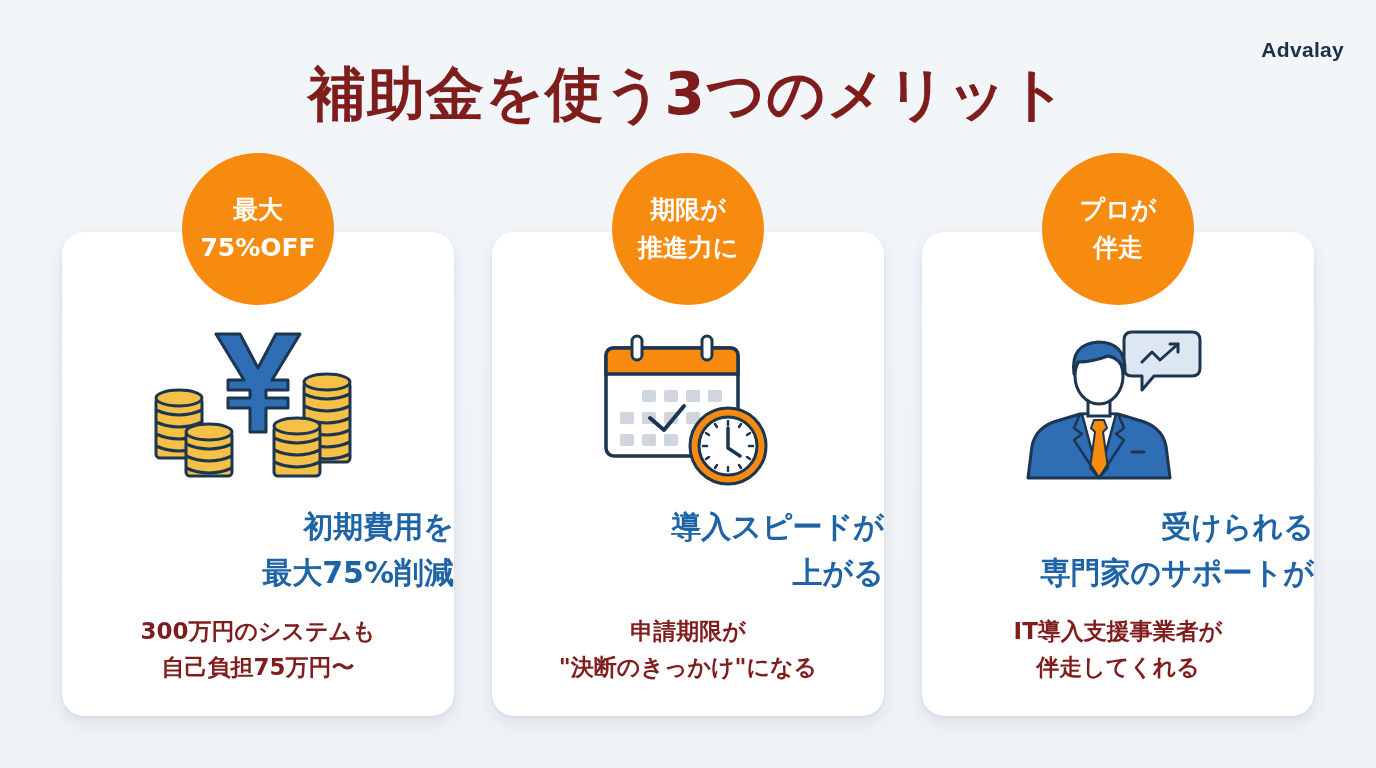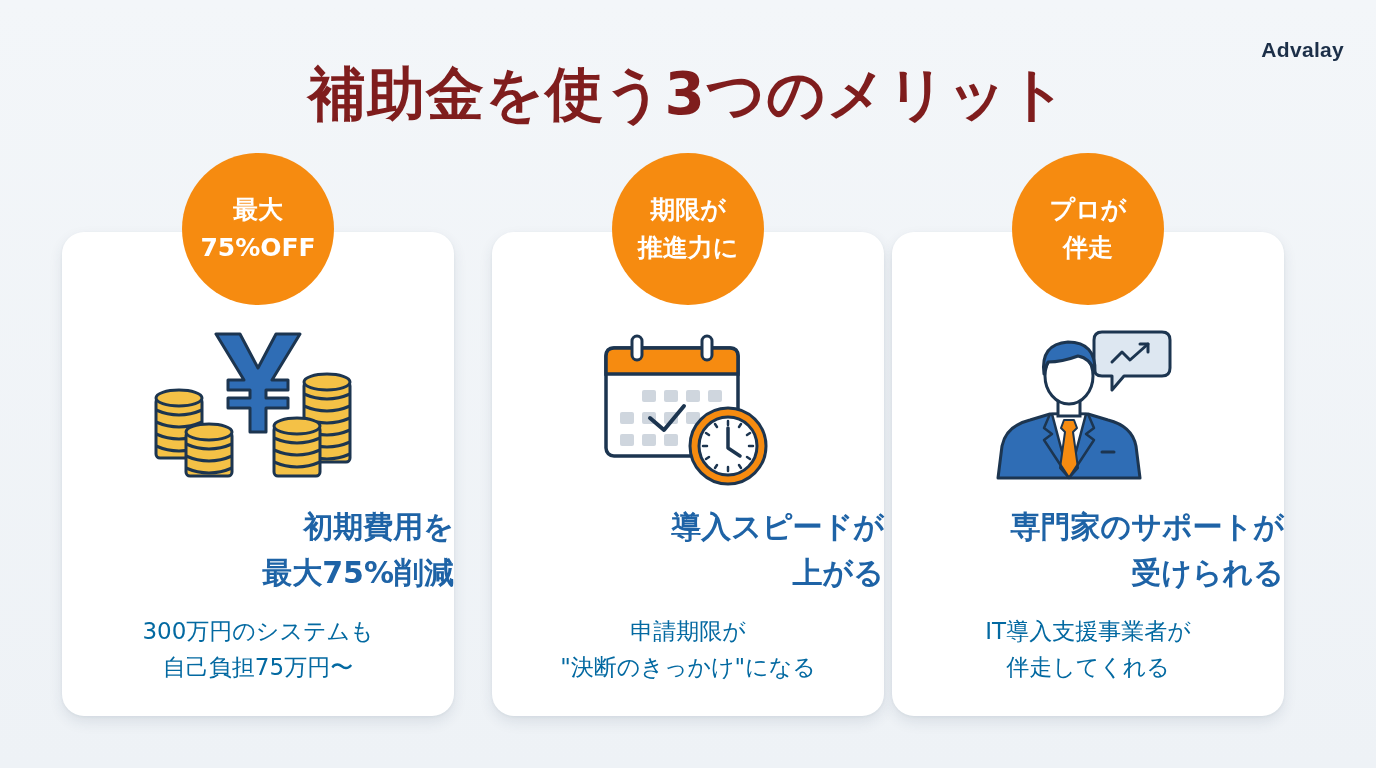--- a/index.html
+++ b/index.html
@@ -33,21 +33,21 @@
   .icon {
     position:absolute; left:50%; top:96px; transform:translateX(-50%);
     width:220px; height:160px;
   }
   .heading {
     position:absolute; top:272px; left:0; width:100%;
     text-align:right; color:#1e63a6; font-weight:700; font-size:30px; line-height:46px;
   }
   .body {
     position:absolute; top:381px; left:0; width:100%;
-    text-align:center; color:#0369a1; font-size:23px; line-height:36px;
+    text-align:center; color:#7f1d1d; font-size:23px; line-height:36px;font-weight:bold;
   }
   .line { display:block; }
 </style>
 </head>
 <body>
 
 <div class="brand">Advalay</div>
 <div class="title">補助金を使う3つのメリット</div>
 
 <div class="card" style="left:62px;">
@@ -136,21 +136,21 @@
   <div class="heading">
     <span class="line">導入スピードが</span>
     <span class="line">上がる</span>
   </div>
   <div class="body">
     <span class="line">申請期限が</span>
     <span class="line">"決断のきっかけ"になる</span>
   </div>
 </div>
 
-<div class="card" style="left:892px;">
+<div class="card" style="left:922px;">
   <div class="badge">
     <span class="line">プロが</span>
     <span class="line">伴走</span>
   </div>
   <svg class="icon" viewBox="0 0 220 160">
 
     <path d="M124 4 L184 4 Q192 4 192 12 L192 40 Q192 48 184 48 L146 48 L134 62 L134 48 L124 48 Q116 48 116 40 L116 12 Q116 4 124 4 Z" fill="#dde7f1" stroke="#1c3550" stroke-width="3" stroke-linejoin="round"></path>
     <path d="M134 34 L144 24 L152 32 L170 16" fill="none" stroke="#1c3550" stroke-width="3" stroke-linecap="round" stroke-linejoin="round"></path>
     <path d="M162 16 L170 16 L170 24" fill="none" stroke="#1c3550" stroke-width="3" stroke-linecap="round" stroke-linejoin="round"></path>
 
@@ -164,20 +164,20 @@
     <path d="M110 86 L116 100 L108 106 L116 112 L91 150" fill="none" stroke="#1c3550" stroke-width="2.5" stroke-linejoin="round"></path>
     <line x1="124" y1="124" x2="136" y2="124" stroke="#1c3550" stroke-width="3" stroke-linecap="round"></line>
 
     <rect x="80" y="70" width="22" height="18" fill="#ffffff" stroke="#1c3550" stroke-width="3"></rect>
 
     <ellipse cx="91" cy="48" rx="24" ry="28" fill="#ffffff" stroke="#1c3550" stroke-width="3"></ellipse>
 
     <path d="M66 46 Q62 16 90 14 Q118 14 117 44 Q112 30 100 28 Q84 34 70 34 Q67 40 66 46 Z" fill="#2f6db5" stroke="#1c3550" stroke-width="3" stroke-linejoin="round"></path>
   </svg>
   <div class="heading">
+    <span class="line">受けられる</span>
     <span class="line">専門家のサポートが</span>
-    <span class="line">受けられる</span>
   </div>
   <div class="body">
     <span class="line">IT導入支援事業者が</span>
     <span class="line">伴走してくれる</span>
   </div>
 </div>
 
 </body></html>

